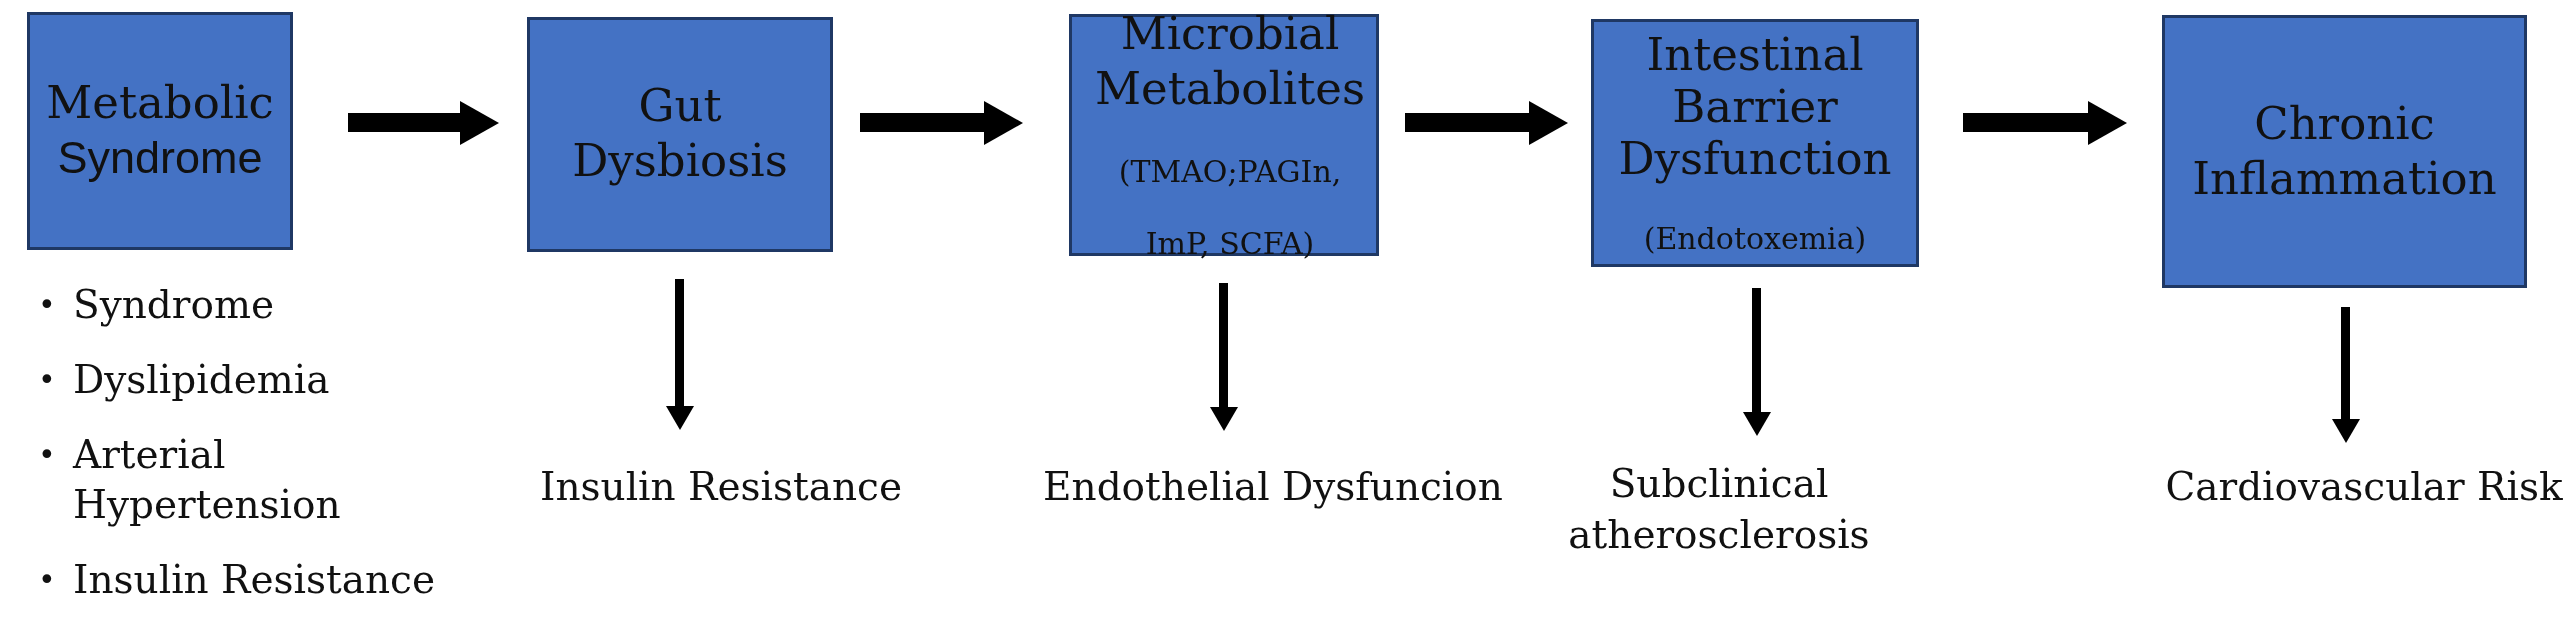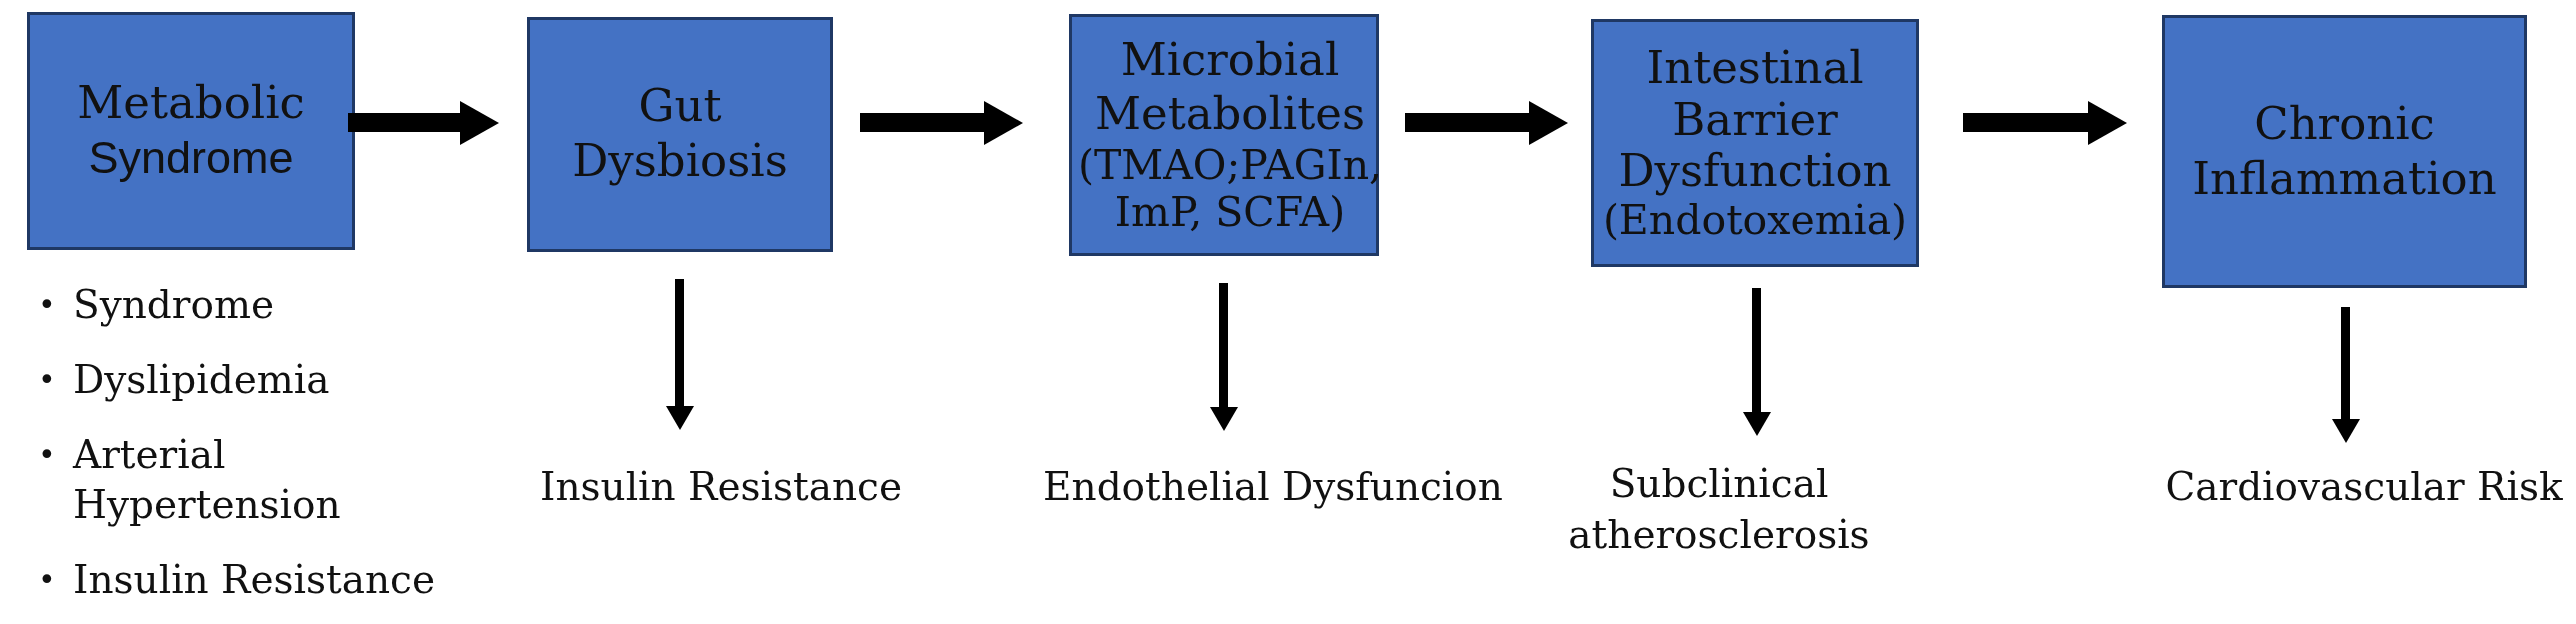--- a/index.html
+++ b/index.html
@@ -23,24 +23,25 @@
     text-align:center;
   }
   .node .t{
     font-size:45px;
     line-height:1.22;
     display:block;
     white-space:nowrap;
   }
   .node .sans{font-family:"Liberation Sans","DejaVu Sans",sans-serif;}
   .node .s{
-    font-size:41px;
+    font-size:30px;
     line-height:1.15;
     display:block;
     white-space:nowrap;
+    margin-top:38px;
   }
   
   .harrow{
     position:absolute;
     display:flex;
     align-items:center;
     height:45px;
   }
   .harrow .bar{
     flex:1 1 auto;
@@ -100,21 +101,21 @@
     font-size:39px;
     line-height:50px;
     max-width:369px;
   }
 </style>
 </head>
 <body>
 
 <div id="stage">
 
-  <div class="node" style="left:27px;top:12px;width:328px;height:238px;">
+  <div class="node" style="left:27px;top:12px;width:266px;height:238px;">
     <span class="t">Metabolic</span>
     <span class="t sans">Syndrome</span>
   </div>
 
   <div class="node" style="left:527px;top:16.6px;width:306px;height:235px;">
     <span class="t">Gut</span>
     <span class="t">Dysbiosis</span>
   </div>
 
   <div class="node" style="left:1069px;top:13.6px;width:310px;height:242px;padding-left:12px;">

